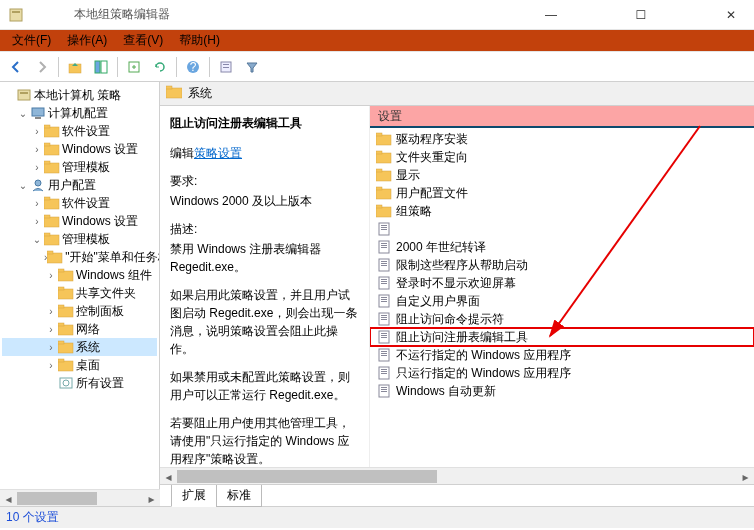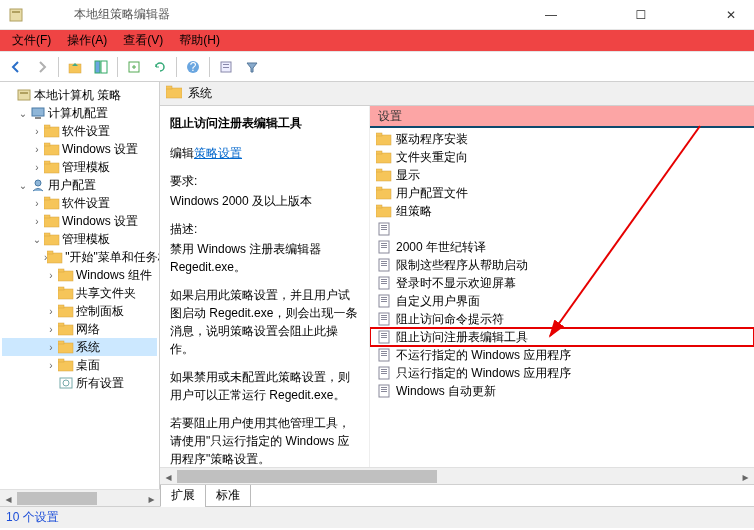--- a/index.html
+++ b/index.html
@@ -3,21 +3,21 @@
 <meta charset="utf-8">
 <style>
 * { box-sizing: border-box; margin: 0; padding: 0; font-family: "Microsoft YaHei", "Segoe UI", Tahoma, sans-serif; font-size: 12px; }
 body { background: #fff; color: #000; width: 754px; height: 530px; overflow: hidden; position: relative; }
 
 .titlebar { height: 30px; background: #fff; display: flex; align-items: center; padding: 0 0 0 8px; border-bottom: 1px solid #e5e5e5; gap: 44px; }
 .titlebar .app-icon { width: 16px; height: 16px; margin-right: 6px; }
 .titlebar .title { flex: 1; color: #555; }
 .titlebar .winbtn { width: 46px; height: 30px; display: flex; align-items: center; justify-content: center; color: #333; }
 
-.menubar { height: 22px; display: flex; align-items: center; padding: 0 4px; background: #ef4444; border-bottom: 1px solid #e5e5e5; }
+.menubar { height: 22px; display: flex; align-items: center; padding: 0 4px; background: #c2410c; border-bottom: 1px solid #e5e5e5; }
 .menubar .menuitem { padding: 2px 8px; cursor: default; }
 
 .toolbar { height: 30px; display: flex; align-items: center; padding: 0 4px; background: #fff; border-bottom: 1px solid #d0d0d0; gap: 2px; }
 .toolbar .tbtn { width: 24px; height: 24px; display: flex; align-items: center; justify-content: center; border: 1px solid transparent; }
 .toolbar .sep { width: 1px; height: 20px; background: #ccc; margin: 0 2px; }
 
 .main { display: flex; height: 424px; }
 .tree { width: 160px; border-right: 1px solid #d0d0d0; padding: 4px 2px; overflow: hidden; background: #fff; }
 .tree .node { display: flex; align-items: center; height: 18px; padding-left: 0; white-space: nowrap; cursor: default; }
 .tree .node.selected { background: #cce8ff; }
@@ -35,21 +35,21 @@
 .detail p { margin-bottom: 10px; line-height: 1.5; }
 .detail .dlabel { margin-bottom: 2px; }
 
 .listarea { flex: 1; overflow: hidden; position: relative; }
 .list-header { height: 22px; border-bottom: 2px solid #0c4a6e; display: flex; align-items: center; padding-left: 8px; color: #333; background: #fca5a5; }
 .list { padding: 2px 0; }
 .list .row { height: 18px; display: flex; align-items: center; padding-left: 6px; cursor: default; white-space: nowrap; }
 .list .row .ricon { width: 16px; height: 16px; margin-right: 4px; display: inline-flex; align-items: center; justify-content: center; }
 .list .row.highlight { outline: 2px solid #e60000; outline-offset: -1px; position: relative; }
 
-.tabs { height: 22px; display: flex; align-items: flex-start; padding-left: 0; background: #fff; border-top: 1px solid #d0d0d0; }
+.tabs { height: 22px; display: flex; align-items: flex-start; padding-left: 11px; background: #fff; border-top: 1px solid #d0d0d0; }
 .tabs .tab { padding: 2px 10px; border: 1px solid #bbb; border-top: none; background: #fff; margin-right: -1px; cursor: default; font-size: 12px; }
 .tabs .tab.active { background: #fff; border-bottom: 1px solid #fff; }
 
 .statusbar { height: 22px; border-top: 1px solid #d0d0d0; display: flex; align-items: center; padding-left: 6px; background: #f0f0f0; color: #1d4ed8; }
 
 .scroll-h { height: 17px; background: #f0f0f0; border-top: 1px solid #e0e0e0; position: relative; }
 .scroll-h .thumb { position: absolute; left: 17px; top: 2px; height: 13px; width: 60px; background: #c0c0c0; }
 .scroll-h .arr { position: absolute; top: 0; width: 17px; height: 17px; display: flex; align-items: center; justify-content: center; color: #666; }
 .scroll-h .arr.l { left: 0; } .scroll-h .arr.r { right: 0; }
 

